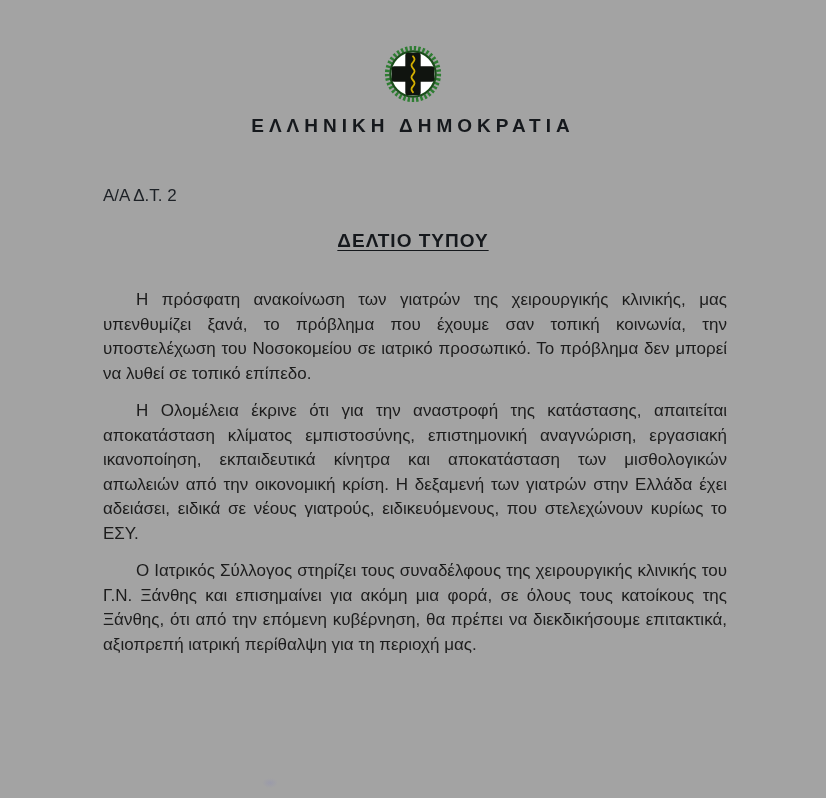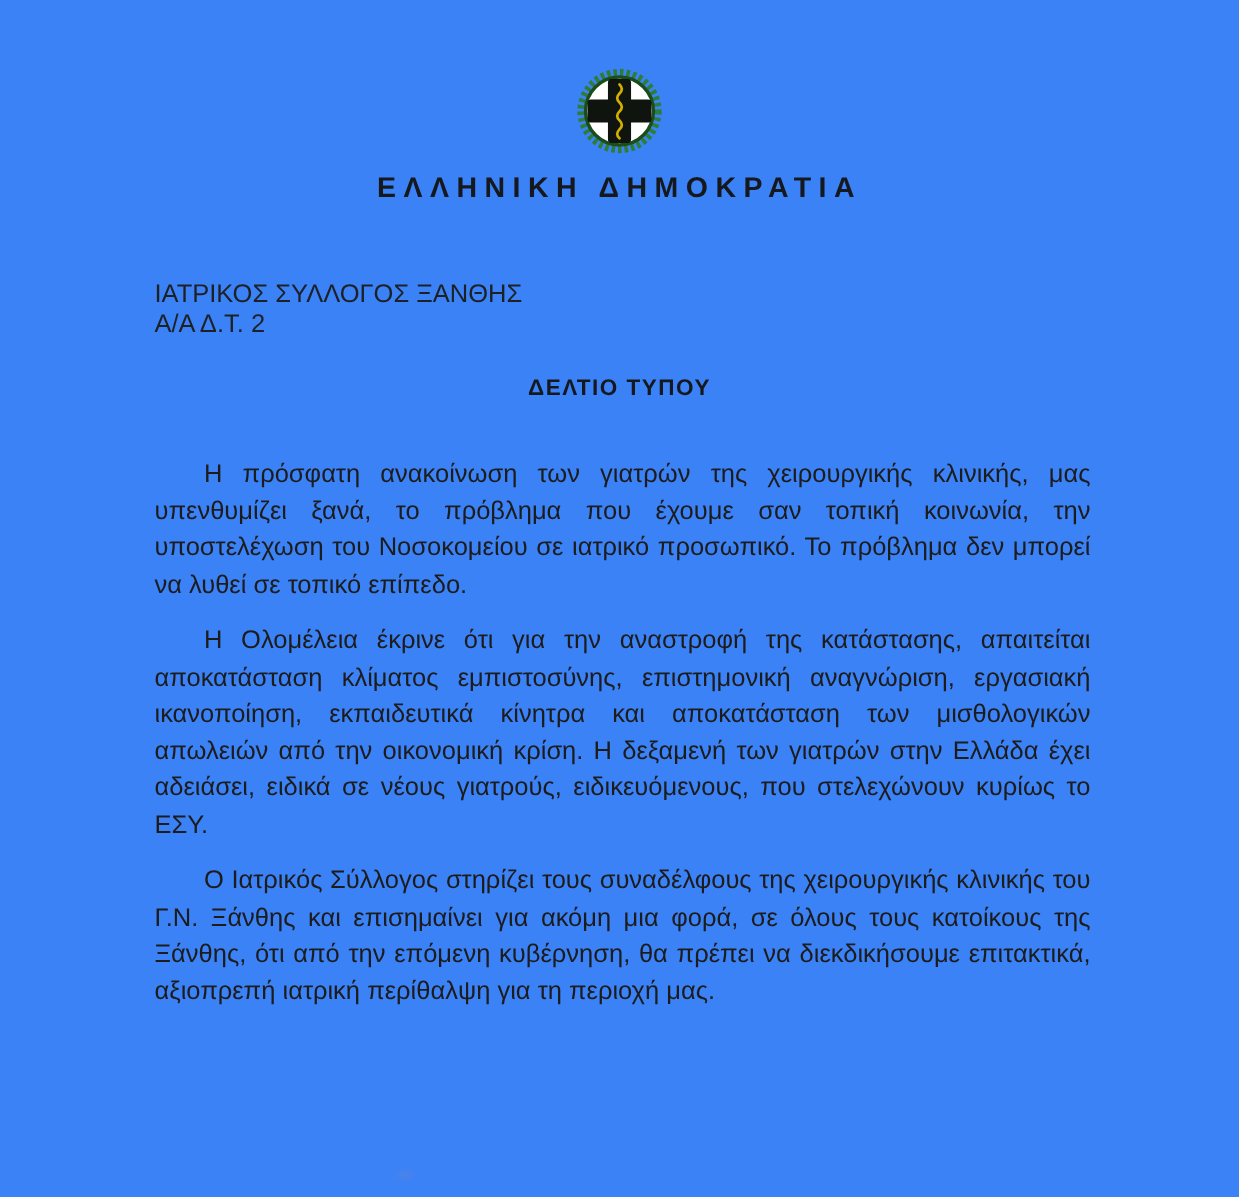--- a/index.html
+++ b/index.html
@@ -8,21 +8,21 @@
     width: 826px;
     height: 798px;
     font-family: "Liberation Sans", "DejaVu Sans", sans-serif;
     color: #1c1c1c;
     position: relative;
     overflow: hidden;
   }
   .page {
     width: 826px;
     height: 798px;
-    background: #3b82f6;
+    background: #a3a3a3;
     padding-top: 45px;
   }
   .emblem-wrap {
     display: flex;
     justify-content: center;
     margin-bottom: 12px;
   }
   .republic-title {
     text-align: center;
     font-size: 19px;
@@ -36,23 +36,24 @@
     line-height: 20px;
     color: #1d2126;
   }
   .letterhead div { white-space: nowrap; }
   .doc-title-wrap {
     text-align: center;
     margin-top: 24px;
   }
   .doc-title {
     display: inline-block;
-    font-size: 15px;
+    font-size: 19px;
     font-weight: bold;
     letter-spacing: 1px;
+    text-decoration: underline;
     text-underline-offset: 3px;
     color: #15181c;
   }
   .doc-body {
     margin: 36px 99px 0 103px;
     font-size: 17px;
     line-height: 24.5px;
     text-align: justify;
     color: #1c1c1c;
   }
@@ -83,21 +84,20 @@
         <rect x="23.5" y="8.5" width="17" height="47" rx="2.5"></rect>
         <rect x="8.5" y="23.5" width="47" height="17" rx="2.5"></rect>
       </g>
       <path d="M32 12.5 q3.4 3.4 0 6.6 q-3.4 3.4 0 6.6 q3.4 3.4 0 6.6 q-3.4 3.4 0 6.6 q3.4 3.4 0 6.6 q-3.4 3.4 0 6.6" fill="none" stroke-width="2" stroke-linecap="round" stroke="#d4af00"></path>
     </svg>
   </div>
 
   <div class="republic-title">ΕΛΛΗΝΙΚΗ ΔΗΜΟΚΡΑΤΙΑ</div>
 
   <div class="letterhead">
-    <div>ΙΑΤΡΙΚΟΣ ΣΥΛΛΟΓΟΣ ΞΑΝΘΗΣ</div>
     <div>Α/Α Δ.Τ. 2</div>
   </div>
 
   <div class="doc-title-wrap">
     <span class="doc-title">ΔΕΛΤΙΟ ΤΥΠΟΥ</span>
   </div>
 
   <div class="doc-body">
     <p>Η πρόσφατη ανακοίνωση των γιατρών της χειρουργικής κλινικής, μας υπενθυμίζει ξανά, το πρόβλημα που έχουμε σαν τοπική κοινωνία, την υποστελέχωση του Νοσοκομείου σε ιατρικό προσωπικό. Το πρόβλημα δεν μπορεί να λυθεί σε τοπικό επίπεδο.</p>
     <p>Η Ολομέλεια έκρινε ότι για την αναστροφή της κατάστασης, απαιτείται αποκατάσταση κλίματος εμπιστοσύνης, επιστημονική αναγνώριση, εργασιακή ικανοποίηση, εκπαιδευτικά κίνητρα και αποκατάσταση των μισθολογικών απωλειών από την οικονομική κρίση. Η δεξαμενή των γιατρών στην Ελλάδα έχει αδειάσει, ειδικά σε νέους γιατρούς, ειδικευόμενους, που στελεχώνουν κυρίως το ΕΣΥ.</p>

